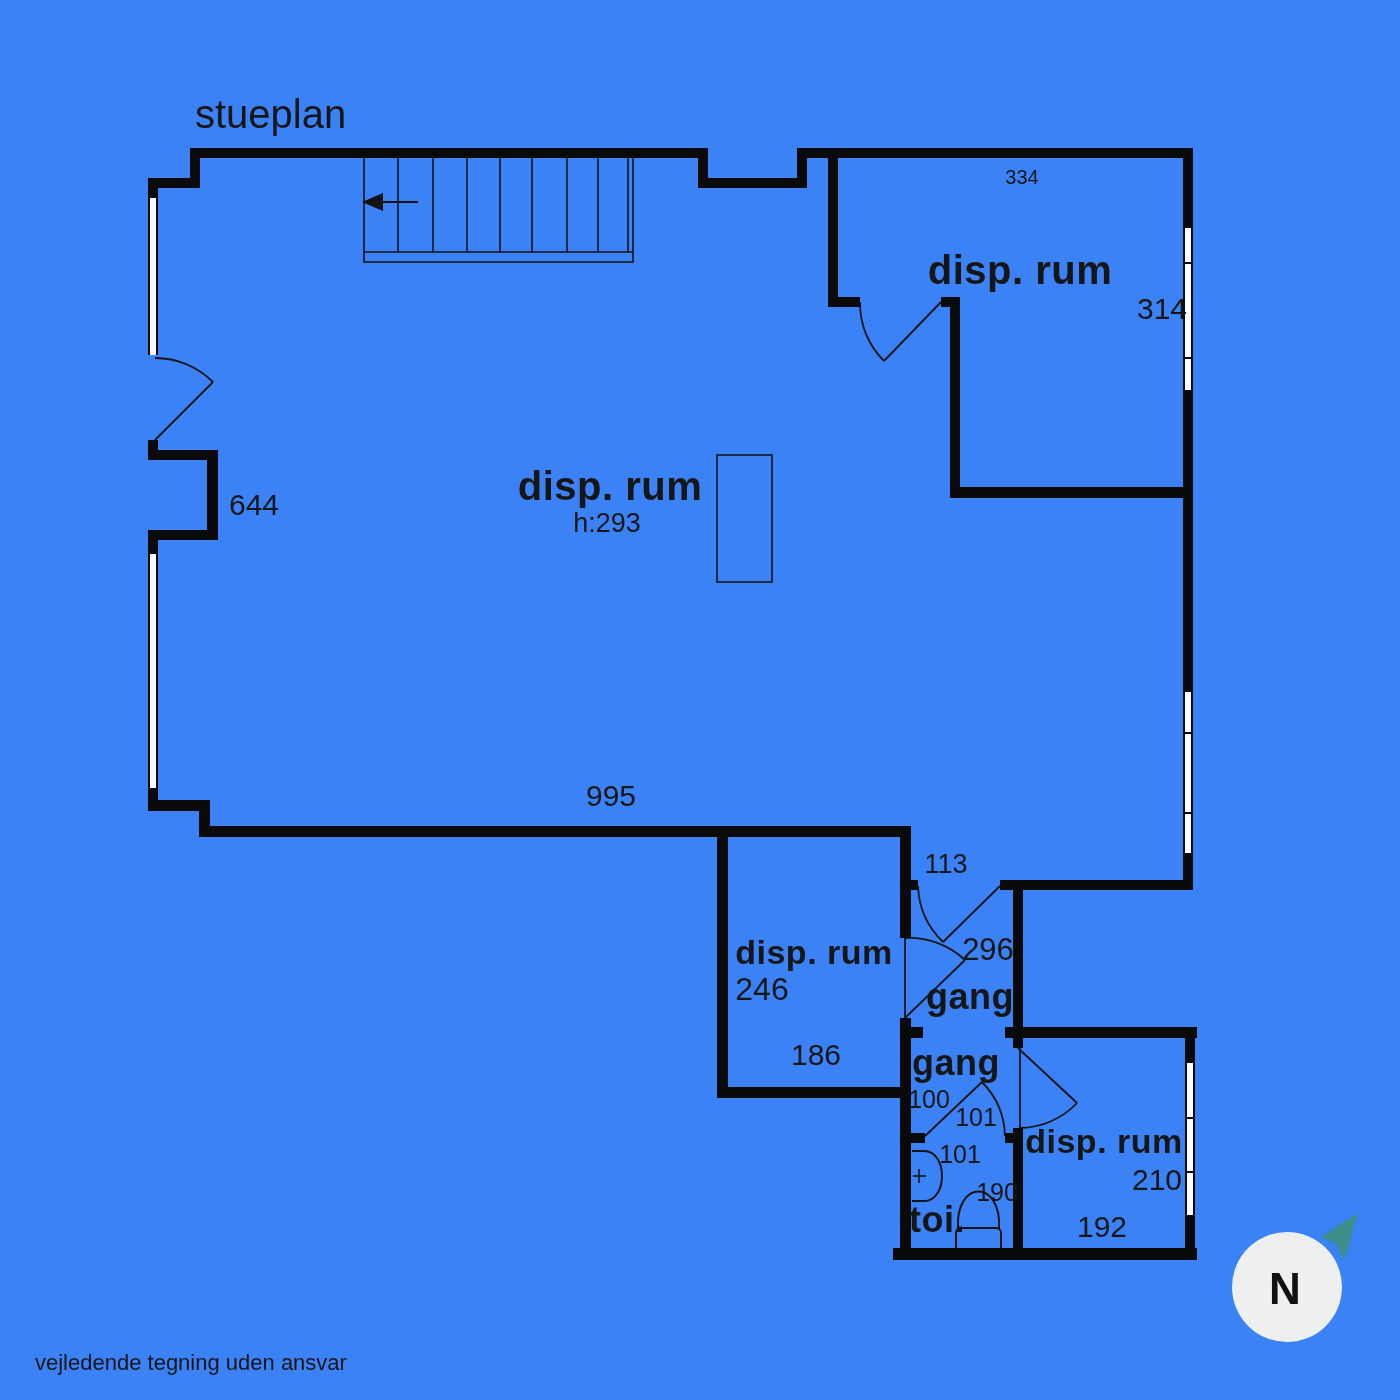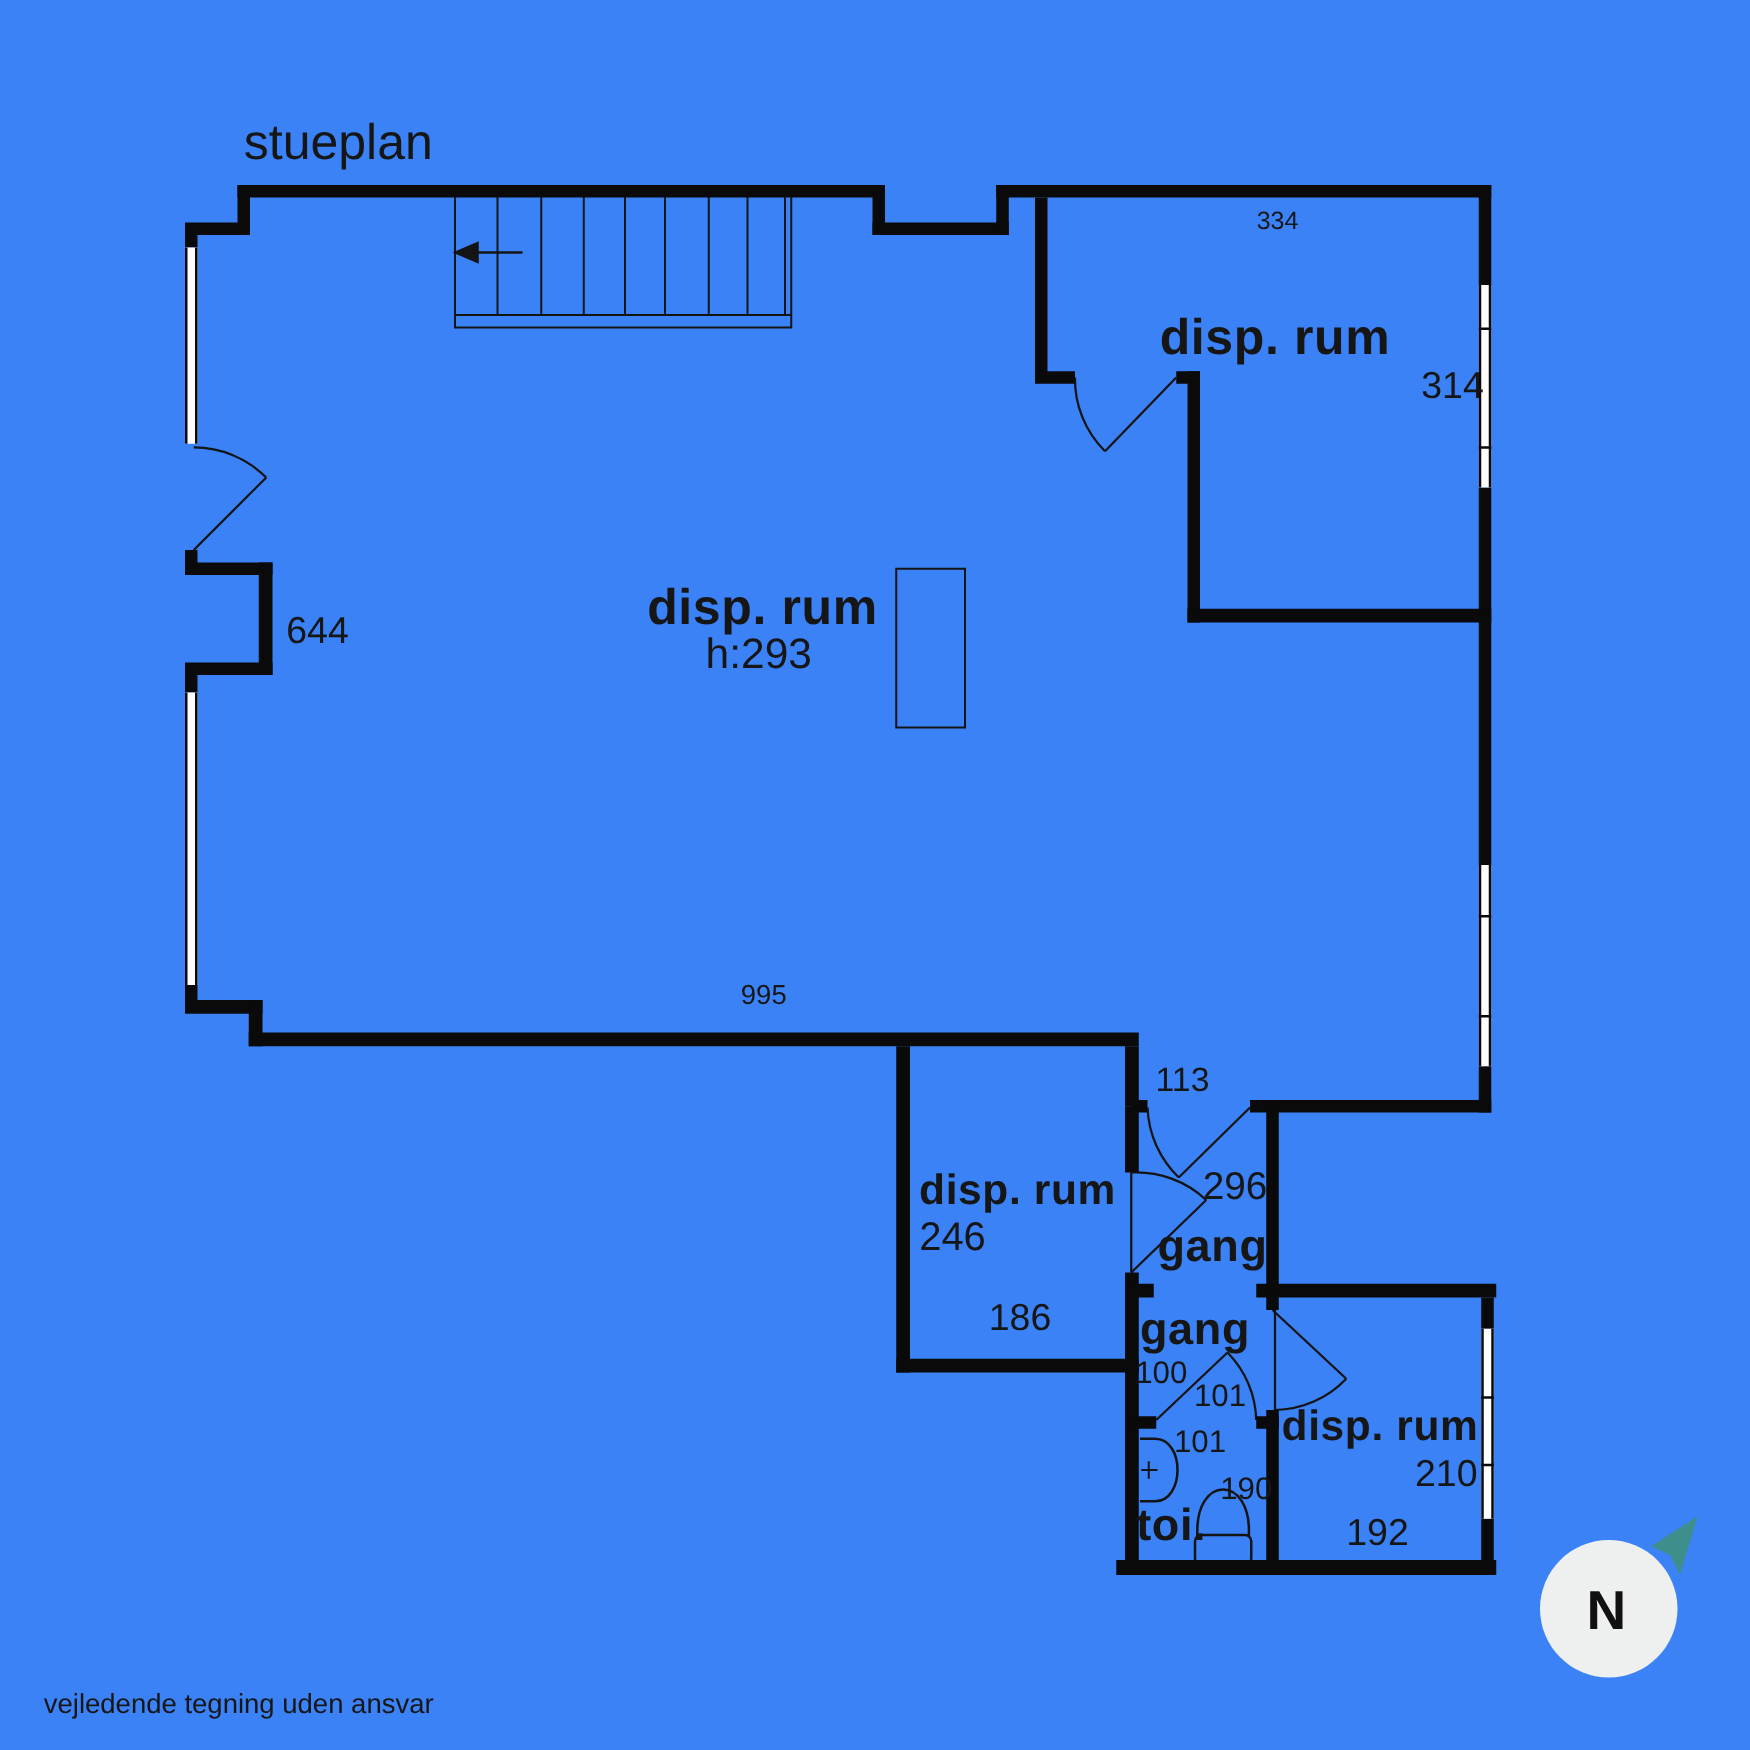--- a/index.html
+++ b/index.html
@@ -135,23 +135,23 @@
   <i class="win" style="left:1183px;top:692px;width:10px;height:161px"></i>
   <i class="windiv" style="left:1183px;top:732px"></i>
   <i class="windiv" style="left:1183px;top:812px"></i>
   <i class="win" style="left:1185px;top:1063px;width:10px;height:152px"></i>
   <i class="windiv" style="left:1185px;top:1117px"></i>
   <i class="windiv" style="left:1185px;top:1171px"></i>
 
   <div class="title">stueplan</div>
 
   <div class="lbl room" style="left:610px;top:486px;font-size:40px">disp. rum</div>
-  <div class="lbl dim" style="left:607px;top:523px;font-size:34px">h:293</div>
+  <div class="lbl dim" style="left:607px;top:523px;font-size:27px">h:293</div>
   <div class="lbl dim" style="left:254px;top:505px;font-size:30px">644</div>
-  <div class="lbl dim" style="left:611px;top:796px;font-size:22px">995</div>
+  <div class="lbl dim" style="left:611px;top:796px;font-size:30px">995</div>
 
   <div class="lbl room" style="left:1020px;top:270px;font-size:40px">disp. rum</div>
   <div class="lbl dim" style="left:1022px;top:177px;font-size:20px">334</div>
   <div class="lbl dim" style="left:1162px;top:309px;font-size:30px">314</div>
 
   <div class="lbl room" style="left:814px;top:952px;font-size:34px">disp. rum</div>
   <div class="lbl dim" style="left:762px;top:989px;font-size:32px">246</div>
   <div class="lbl dim" style="left:816px;top:1055px;font-size:30px">186</div>
 
   <div class="lbl dim" style="left:946px;top:864px;font-size:27px">113</div>

